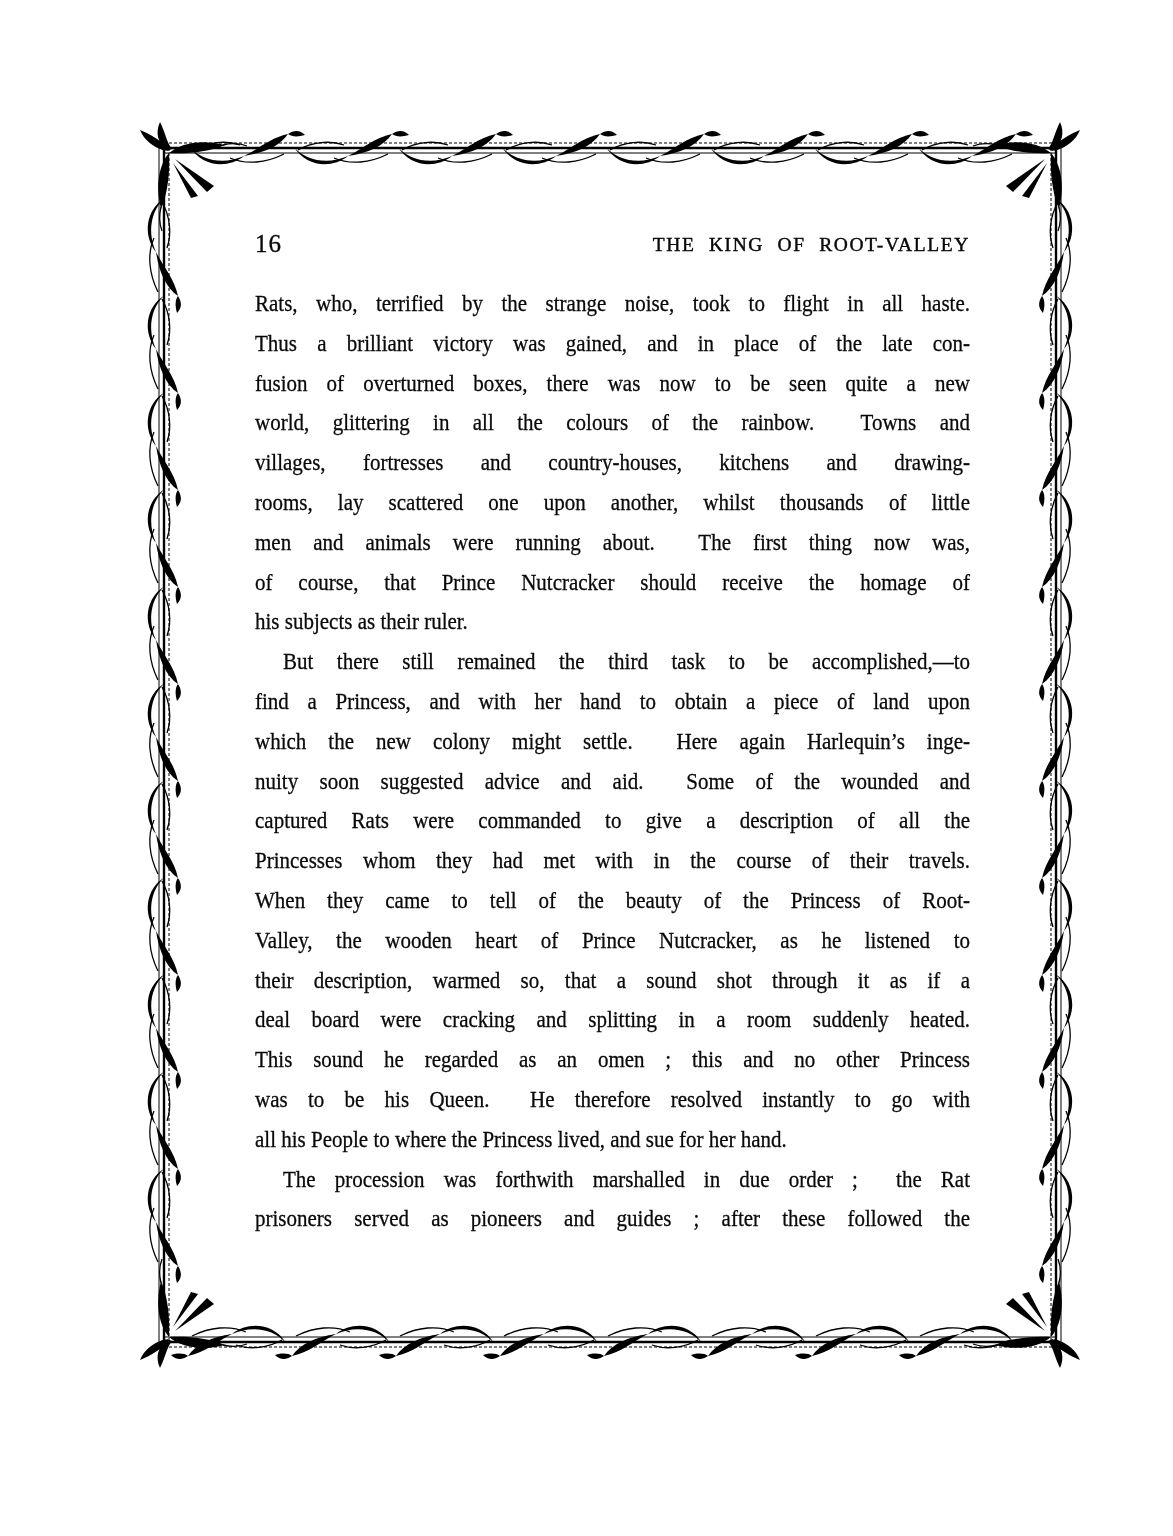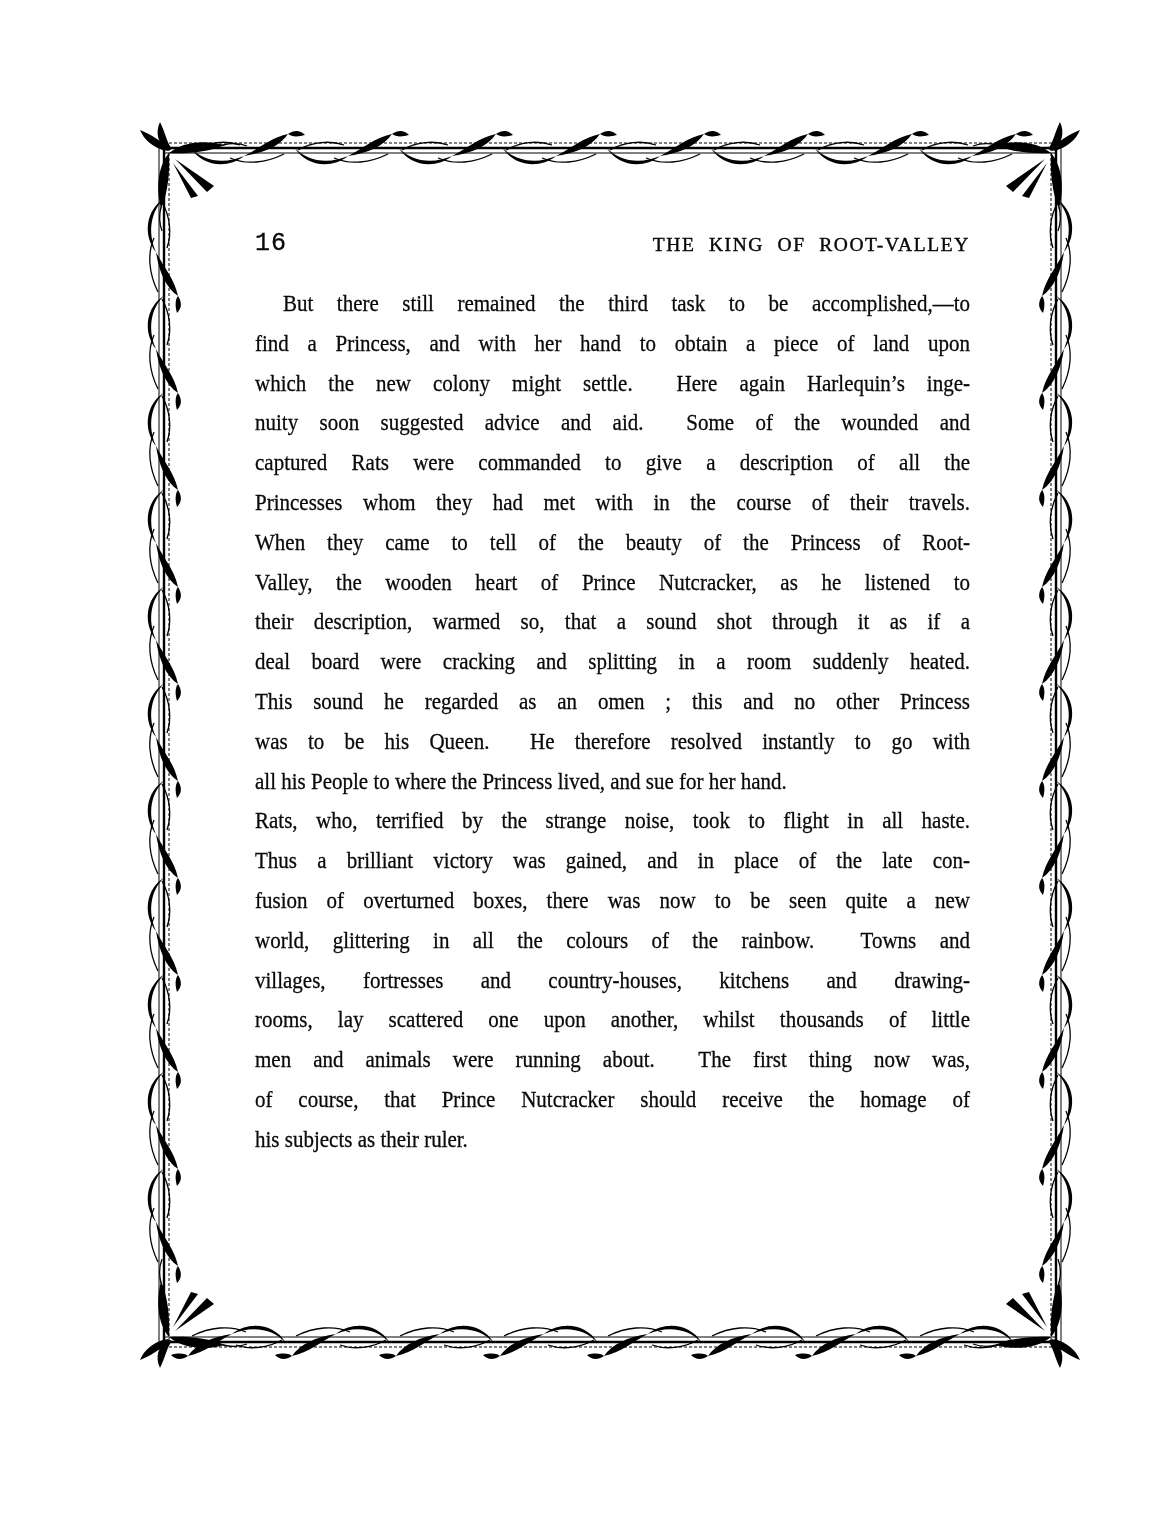--- a/index.html
+++ b/index.html
@@ -19,21 +19,21 @@
   #border-svg .rail { fill: none; stroke: #000; }
   #border-svg .tendril { fill: none; stroke: #000; stroke-width: 1.3; }
 
   
   #header-row {
     position: absolute; left: 255px; top: 222px;
     width: 715px; height: 44px; line-height: 44px;
   }
   #page-number {
     position: absolute; left: 0; top: 0;
-    font-size: 25px; letter-spacing: 1px; font-family: Liberation Mono, monospace;
+    font-size: 25px; letter-spacing: 1px;
     -webkit-text-stroke: 0.3px #000;
   }
   #running-title {
     position: absolute; left: 0; top: 1px; width: 100%;
     text-align: right;
     font-size: 19.5px; letter-spacing: 1.6px; word-spacing: 7px;
     -webkit-text-stroke: 0.4px #000;
   }
 
   
@@ -144,40 +144,44 @@
     <use href="#corner" transform="translate(1053,1339) scale(-1,-1)"></use>
   </svg>
 
   <div id="header-row">
     <span id="page-number">16</span>
     <span id="running-title">THE KING OF ROOT-VALLEY</span>
   </div>
 
   <div id="body-text">
       <div class="para">
+        <div class="line">Rats, who, terrified by the strange noise, took to flight in all haste.</div>
+        <div class="line">Thus a brilliant victory was gained, and in place of the late con-</div>
+        <div class="line">fusion of overturned boxes, there was now to be seen quite a new</div>
+        <div class="line">world, glittering in all the colours of the rainbow.&nbsp; Towns and</div>
+        <div class="line">villages, fortresses and country-houses, kitchens and drawing-</div>
+        <div class="line">rooms, lay scattered one upon another, whilst thousands of little</div>
+        <div class="line">men and animals were running about.&nbsp; The first thing now was,</div>
+        <div class="line">of course, that Prince Nutcracker should receive the homage of</div>
+        <div class="line endpara">his subjects as their ruler.</div>
+      </div>
+      <div class="para">
         <div class="line indent">But there still remained the third task to be accomplished,—to</div>
         <div class="line">find a Princess, and with her hand to obtain a piece of land upon</div>
         <div class="line">which the new colony might settle.&nbsp; Here again Harlequin’s inge-</div>
         <div class="line">nuity soon suggested advice and aid.&nbsp; Some of the wounded and</div>
         <div class="line">captured Rats were commanded to give a description of all the</div>
         <div class="line">Princesses whom they had met with in the course of their travels.</div>
         <div class="line">When they came to tell of the beauty of the Princess of Root-</div>
         <div class="line">Valley, the wooden heart of Prince Nutcracker, as he listened to</div>
         <div class="line">their description, warmed so, that a sound shot through it as if a</div>
         <div class="line">deal board were cracking and splitting in a room suddenly heated.</div>
         <div class="line">This sound he regarded as an omen ; this and no other Princess</div>
         <div class="line">was to be his Queen.&nbsp; He therefore resolved instantly to go with</div>
         <div class="line endpara">all his People to where the Princess lived, and sue for her hand.</div>
       </div>
       <div class="para">
-        <div class="line">Rats, who, terrified by the strange noise, took to flight in all haste.</div>
-        <div class="line">Thus a brilliant victory was gained, and in place of the late con-</div>
-        <div class="line">fusion of overturned boxes, there was now to be seen quite a new</div>
-        <div class="line">world, glittering in all the colours of the rainbow.&nbsp; Towns and</div>
-        <div class="line">villages, fortresses and country-houses, kitchens and drawing-</div>
-        <div class="line">rooms, lay scattered one upon another, whilst thousands of little</div>
-        <div class="line">men and animals were running about.&nbsp; The first thing now was,</div>
-        <div class="line">of course, that Prince Nutcracker should receive the homage of</div>
-        <div class="line endpara">his subjects as their ruler.</div>
+        <div class="line indent">The procession was forthwith marshalled in due order ;&nbsp; the Rat</div>
+        <div class="line">prisoners served as pioneers and guides ; after these followed the</div>
       </div>
     </div>
 
 </div>
 
 </body></html>

